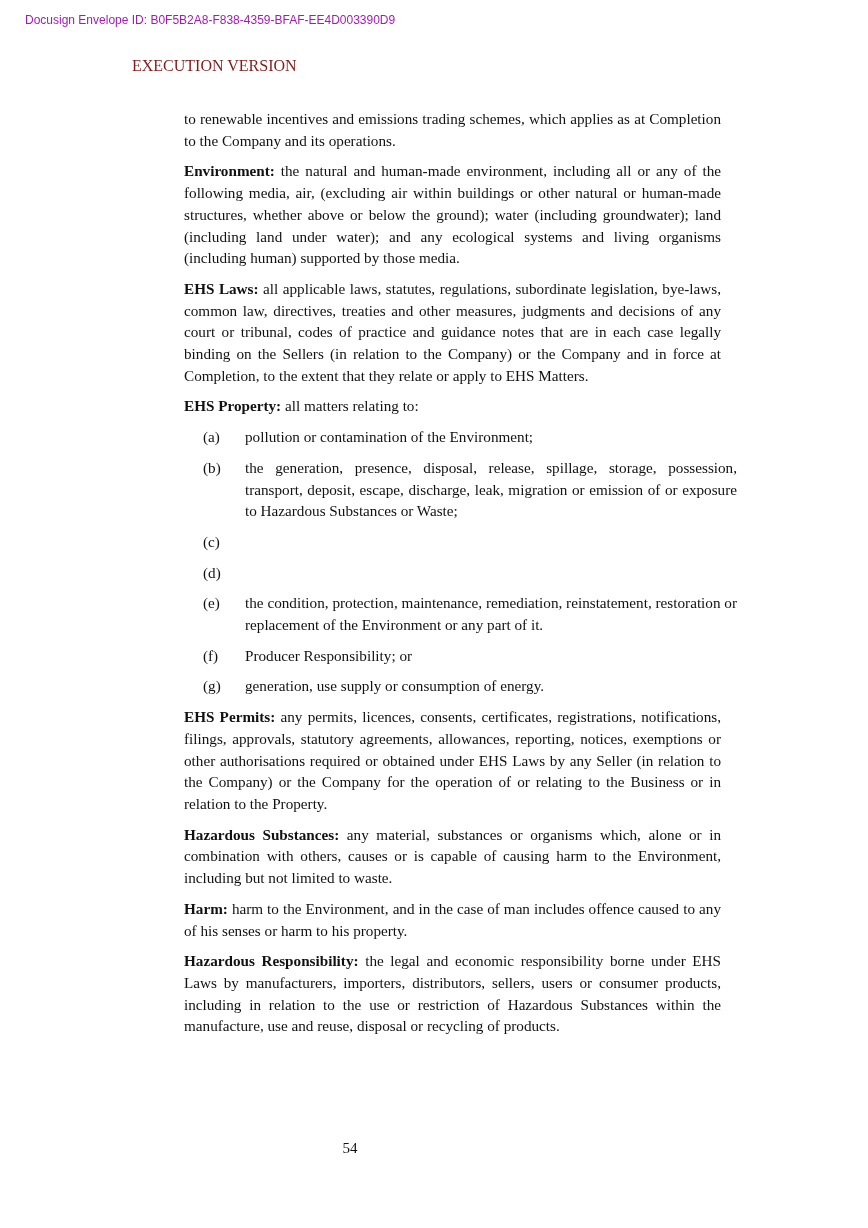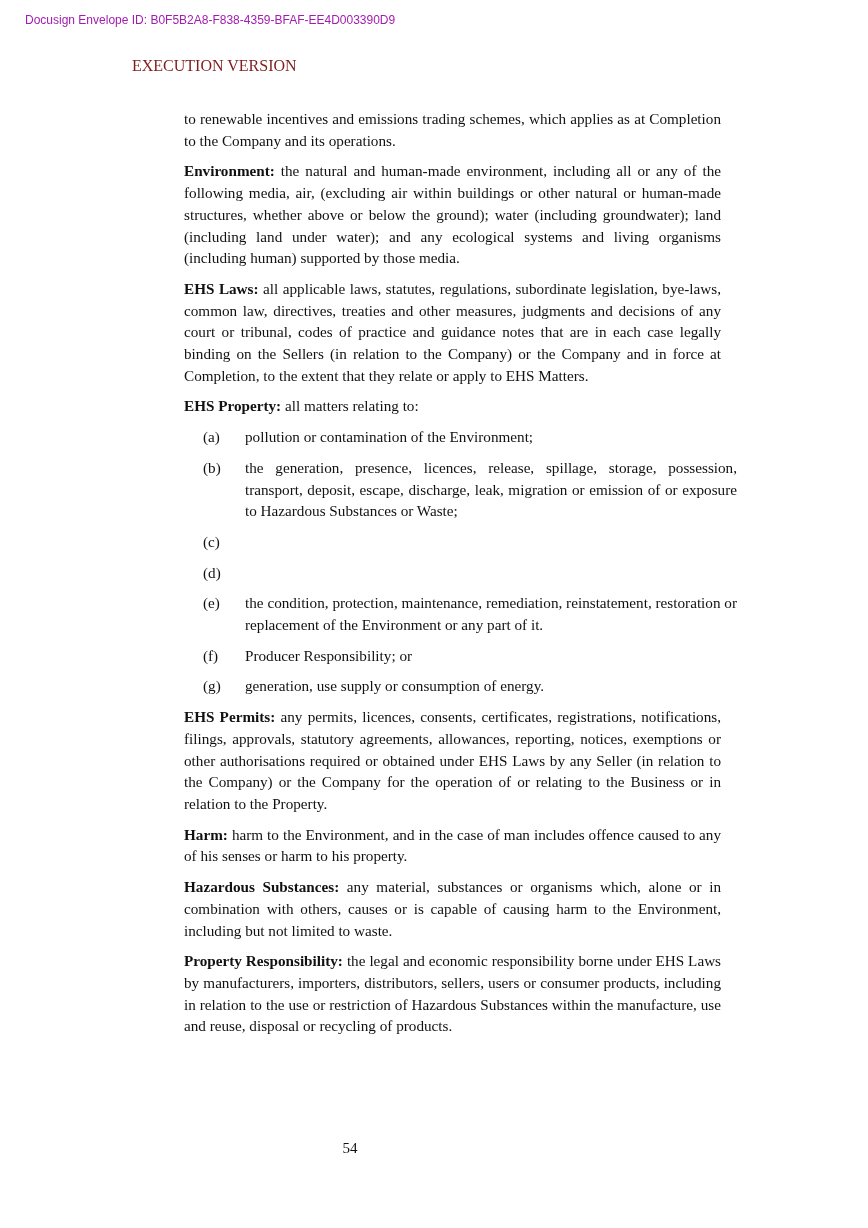--- a/index.html
+++ b/index.html
@@ -92,21 +92,21 @@
 
   <p class="para"><span class="term">EHS Property:</span><span> all matters relating to:</span></p>
 
   <div class="list-wrap">
     <div class="list-item">
       <span class="list-label">(a)</span>
       <span class="list-text">pollution or contamination of the Environment;</span>
     </div>
     <div class="list-item">
       <span class="list-label">(b)</span>
-      <span class="list-text">the generation, presence, licences, release, spillage, storage, possession, transport, deposit, escape, discharge, leak, migration or emission of or exposure to Hazardous Substances or Waste;</span>
+      <span class="list-text">the generation, presence, disposal, release, spillage, storage, possession, transport, deposit, escape, discharge, leak, migration or emission of or exposure to Hazardous Substances or Waste;</span>
     </div>
     <div class="list-item">
       <span class="list-label">(c)</span>
     </div>
     <div class="list-item">
       <span class="list-label">(d)</span>
     </div>
     <div class="list-item">
       <span class="list-label">(e)</span>
       <span class="list-text">the condition, protection, maintenance, remediation, reinstatement, restoration or replacement of the Environment or any part of it.</span>
@@ -116,20 +116,20 @@
       <span class="list-text">Producer Responsibility; or</span>
     </div>
     <div class="list-item">
       <span class="list-label">(g)</span>
       <span class="list-text">generation, use supply or consumption of energy.</span>
     </div>
   </div>
 
   <p class="para"><span class="term">EHS Permits:</span><span> any permits, licences, consents, certificates, registrations, notifications, filings, approvals, statutory agreements, allowances, reporting, notices, exemptions or other authorisations required or obtained under EHS Laws by any Seller (in relation to the Company) or the Company for the operation of or relating to the Business or in relation to the Property.</span></p>
 
+  <p class="para"><span class="term">Hazardous Substances:</span><span> any material, substances or organisms which, alone or in combination with others, causes or is capable of causing harm to the Environment, including but not limited to waste.</span></p>
+
   <p class="para"><span class="term">Harm:</span><span> harm to the Environment, and in the case of man includes offence caused to any of his senses or harm to his property.</span></p>
 
-  <p class="para"><span class="term">Hazardous Substances:</span><span> any material, substances or organisms which, alone or in combination with others, causes or is capable of causing harm to the Environment, including but not limited to waste.</span></p>
-
-  <p class="para"><span class="term">Property Responsibility:</span><span> the legal and economic responsibility borne under EHS Laws by manufacturers, importers, distributors, sellers, users or consumer products, including in relation to the use or restriction of Hazardous Substances within the manufacture, use and reuse, disposal or recycling of products.</span></p>
+  <p class="para"><span class="term">Hazardous Responsibility:</span><span> the legal and economic responsibility borne under EHS Laws by manufacturers, importers, distributors, sellers, users or consumer products, including in relation to the use or restriction of Hazardous Substances within the manufacture, use and reuse, disposal or recycling of products.</span></p>
 </div>
 
 <div class="page-number">54</div>
 
 </body></html>

